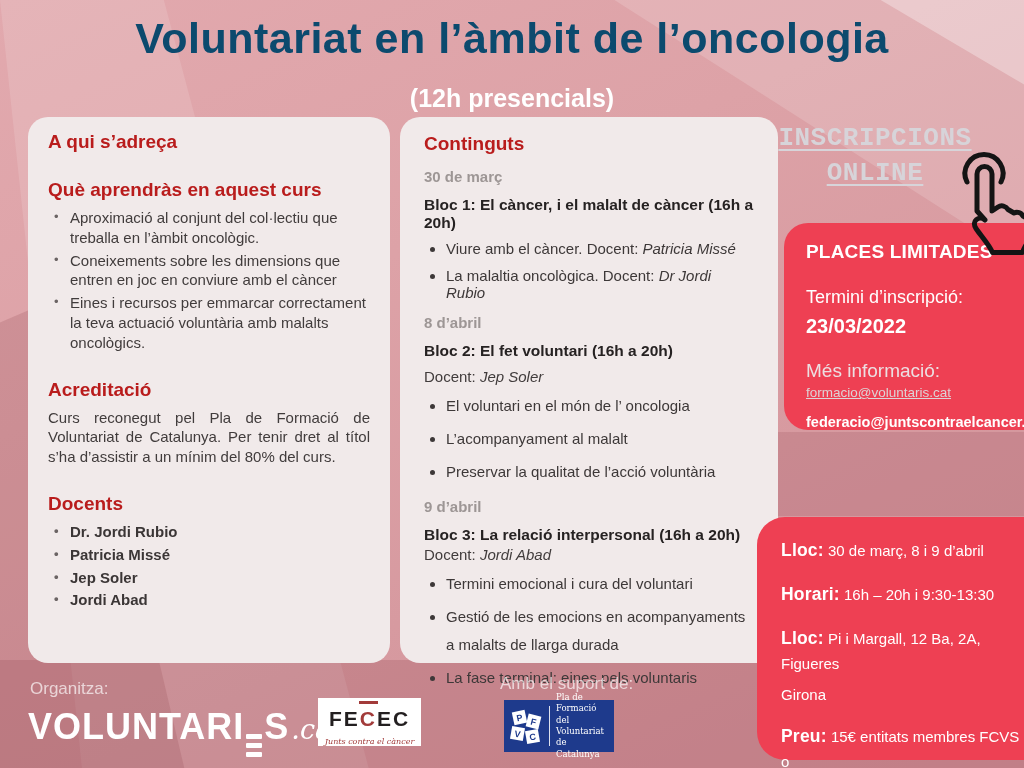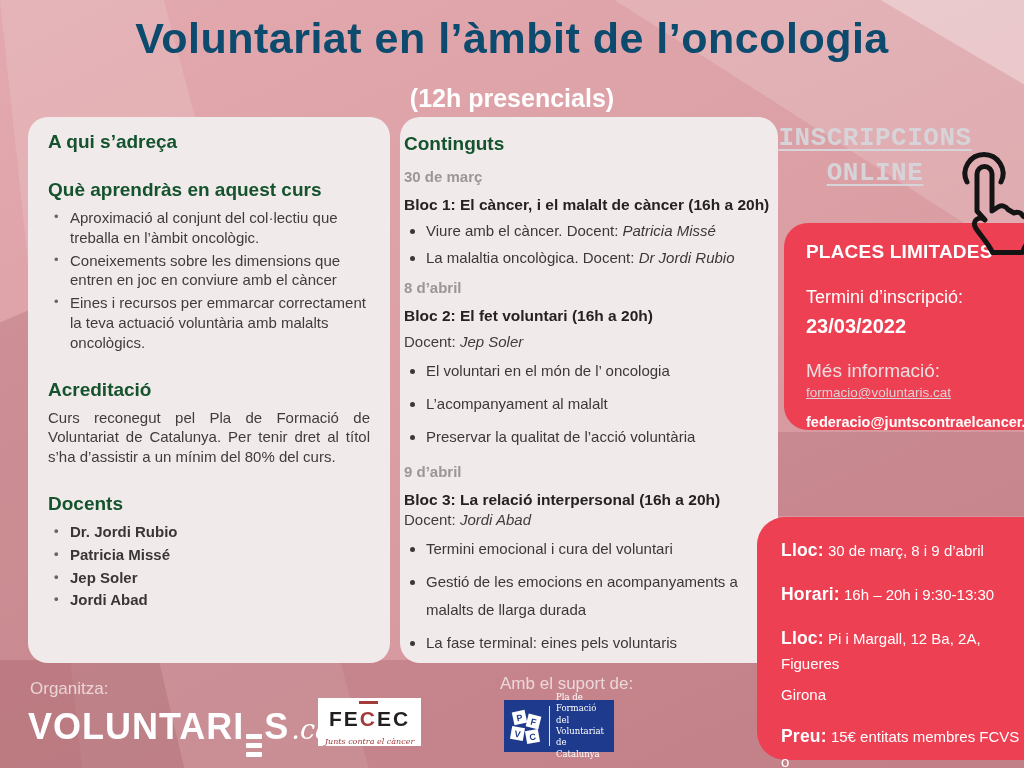--- a/index.html
+++ b/index.html
@@ -16,23 +16,23 @@
   .bg-bottom{position:absolute;left:0;right:0;bottom:0;height:108px;background:rgba(158,82,94,0.28);pointer-events:none;}
   .bg-mid-right{position:absolute;left:772px;top:432px;width:252px;height:84px;background:rgba(164,88,99,0.26);pointer-events:none;}
 
   .page-title{position:absolute;top:14px;left:0;width:1024px;text-align:center;color:#0c4a6e;
     font-size:43px;font-weight:bold;letter-spacing:0.5px;}
   .page-subtitle{position:absolute;top:84px;left:0;width:1024px;text-align:center;color:#fff;
     font-size:25px;font-weight:bold;}
 
   .card{position:absolute;background:#f1eaea;border-radius:20px;}
   .card-left{left:28px;top:117px;width:362px;height:546px;padding:12px 20px;box-sizing:border-box;}
-  .card-mid{left:400px;top:117px;width:378px;height:546px;padding:14px 4px;box-sizing:border-box;}
-
-  .h-red{color:#14532d;font-weight:bold;font-size:19px;margin:26px 0 7px 0;}
+  .card-mid{left:400px;top:117px;width:378px;height:546px;padding:14px 24px;box-sizing:border-box;}
+
+  .h-red{color:#b91c1c;font-weight:bold;font-size:19px;margin:26px 0 7px 0;}
   .h-red.first{margin-top:2px;}
   .body-text{color:#413c3c;font-size:15px;line-height:1.32;margin:0 0 6px 0;}
   .justify{text-align:justify;}
   ul.dots{list-style:none;margin:2px 0 6px 0;padding:0 0 0 6px;color:#413c3c;font-size:15px;line-height:1.32;}
   ul.dots li{padding-left:16px;position:relative;margin-bottom:3px;}
   ul.dots li::before{content:"•";position:absolute;left:0;top:0;color:#6b6464;font-size:13px;}
   ul.dots.bold li{font-weight:bold;color:#3b3636;}
 
   .date-label{color:#9d9695;font-weight:bold;font-size:15px;margin:13px 0 11px 0;}
   .bloc-title{color:#262222;font-weight:bold;font-size:15.5px;margin:2px 0 8px 0;}

